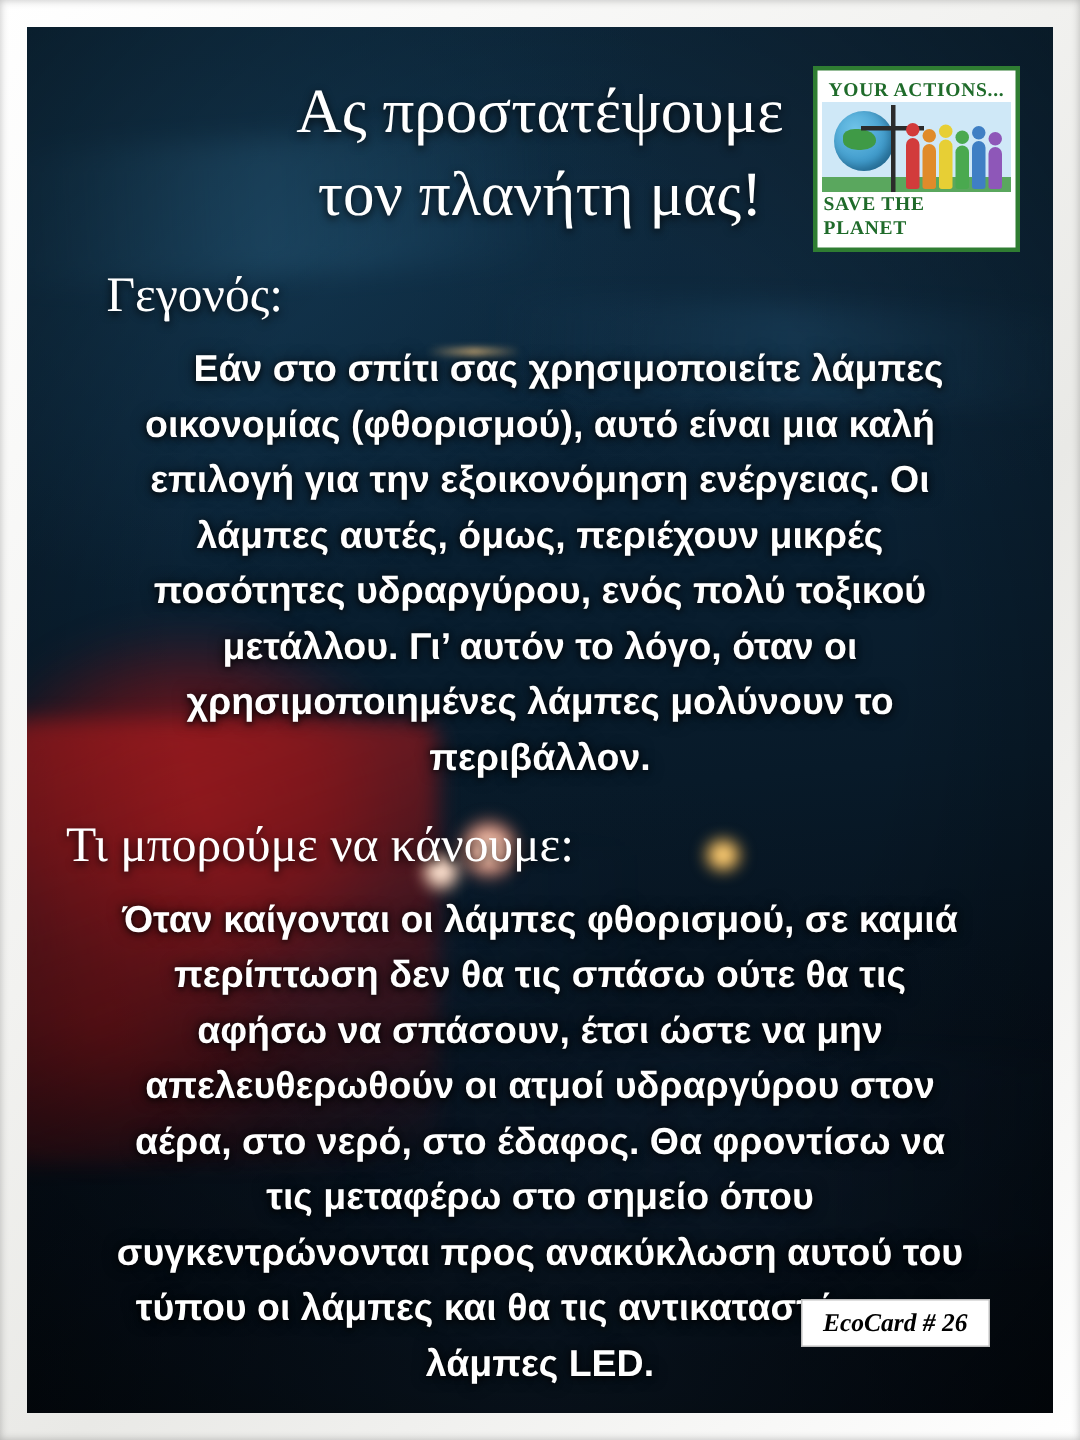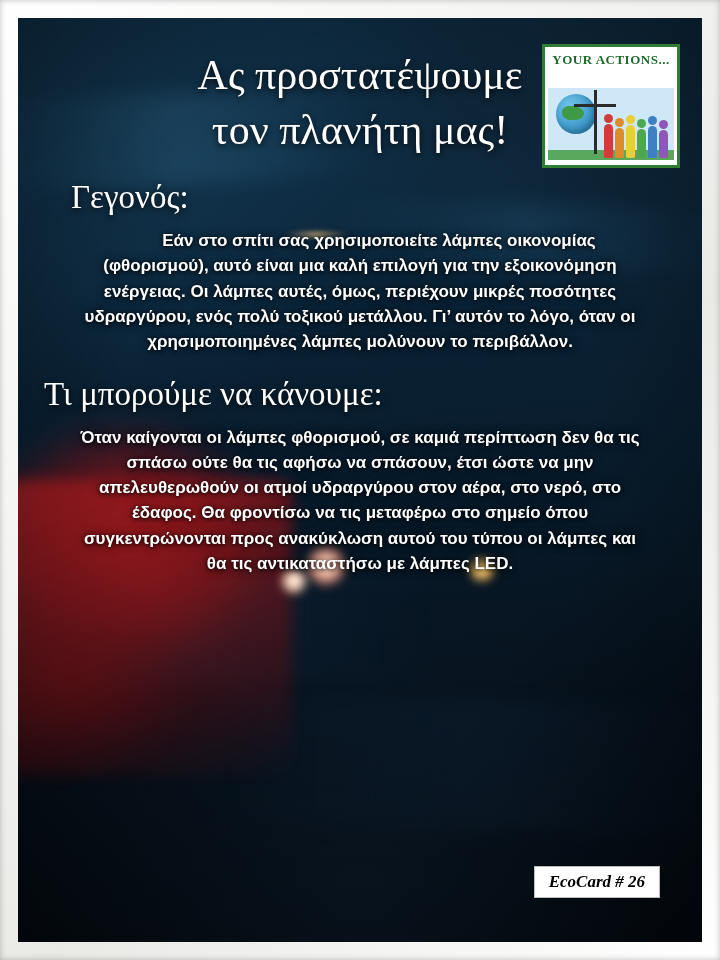--- a/index.html
+++ b/index.html
@@ -241,21 +241,21 @@
     text-shadow: 0 2px 6px rgba(0,0,0,0.85);
   }
   .section-heading.centered {
     text-align: left;
     margin-left: 0;
   }
   .body-text {
     color: #ffffff;
     font-family: "Liberation Sans", sans-serif;
     font-weight: bold;
-    font-size: 17px;
+    font-size: 25px;
     line-height: 1.48;
     text-align: center;
     text-indent: 0;
     margin: 0 32px;
     text-shadow: 0 1px 4px rgba(0,0,0,0.9), 0 0 10px rgba(0,0,0,0.6);
   }
   .body-text.indented {
     text-indent: 38px;
   }
 
@@ -303,20 +303,21 @@
         <div class="pole"></div>
         <div class="people">
           <div class="person" style="background:#d23b3b"></div>
           <div class="person" style="background:#e08b2a; height:30px"></div>
           <div class="person" style="background:#e7cf35; height:33px"></div>
           <div class="person" style="background:#4aa94f; height:29px"></div>
           <div class="person" style="background:#3f7fc4; height:32px"></div>
           <div class="person" style="background:#8e57b8; height:28px"></div>
         </div>
       </div>
+      <div class="logo-bottom-text">SAVE THE PLANET</div>
     </div>
 
     <div class="content">
 
       <div class="title-block">
         <h1 class="poster-title">Ας προστατέψουμε
 τον πλανήτη μας!</h1>
       </div>
 
       <h2 class="section-heading">Γεγονός:</h2>

